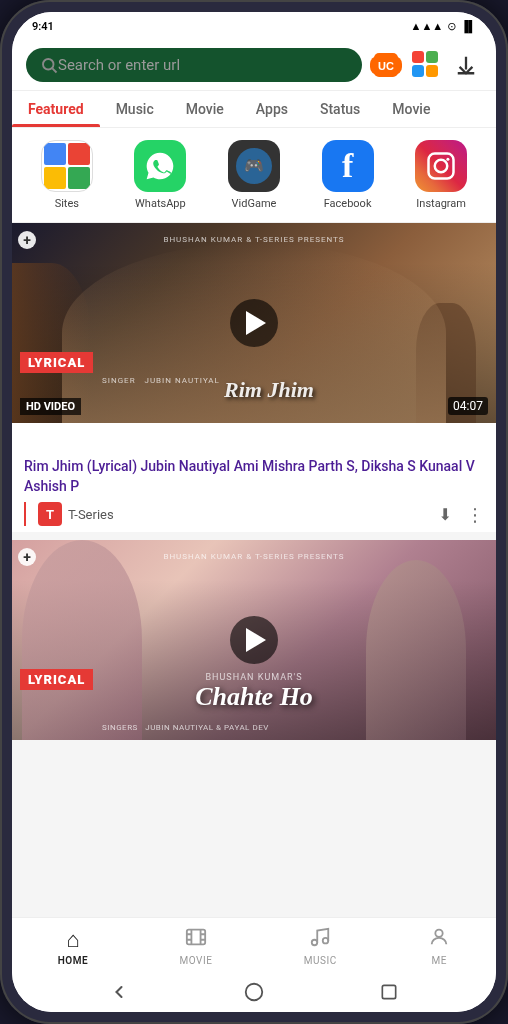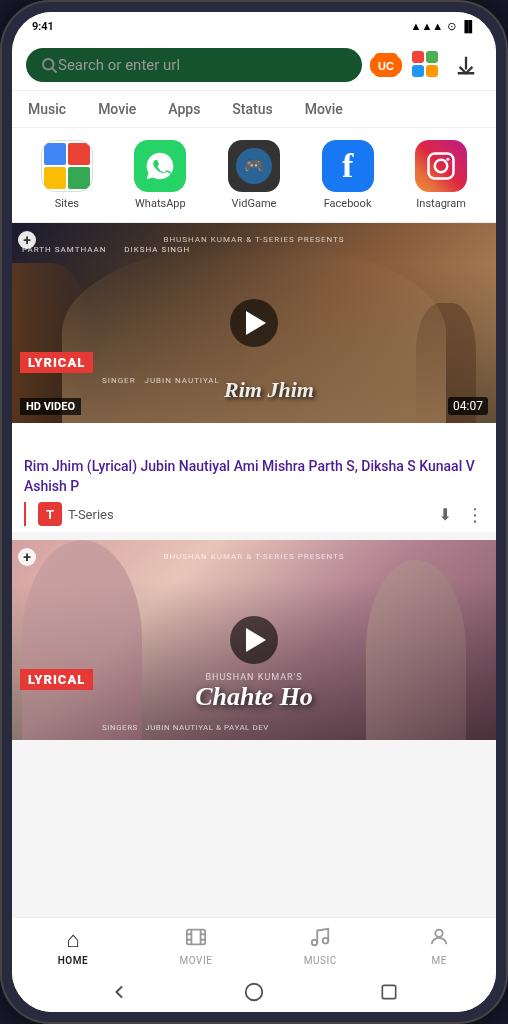--- a/index.html
+++ b/index.html
@@ -507,20 +507,21 @@
         <div class="header-icon">
           <svg width="22" height="22" viewBox="0 0 24 24" fill="none" stroke="#333" stroke-width="2.5">
             <path d="M12 3v14M5 14l7 7 7-7"></path>
             <line x1="3" y1="21" x2="21" y2="21"></line>
           </svg>
         </div>
       </div>
     </div>
 
     <div class="tabs">
+      <div class="tab-item active">Featured</div>
       <div class="tab-item">Music</div>
       <div class="tab-item">Movie</div>
       <div class="tab-item">Apps</div>
       <div class="tab-item">Status</div>
       <div class="tab-item">Movie</div>
     </div>
 
     <div class="app-icons-row">
 
       <div class="app-icon-item">
@@ -580,21 +581,20 @@
             <div style="position:absolute;bottom:0;left:0;right:0;height:160px;background:linear-gradient(to top,rgba(0,0,0,0.5),transparent)"></div>
 
             <div style="position:absolute;bottom:0;left:0;width:80px;height:160px;background:linear-gradient(to right,rgba(100,60,30,0.8),transparent);border-radius:0 50% 0 0;"></div>
 
             <div style="position:absolute;bottom:0;right:20px;width:60px;height:120px;background:rgba(80,50,30,0.5);border-radius:40% 40% 0 0;"></div>
 
             <div style="position:absolute;bottom:0;left:50px;right:50px;height:180px;background:linear-gradient(to top,rgba(180,140,100,0.6),transparent);border-radius:50% 50% 0 0;"></div>
 
             <div class="plus-icon">+</div>
             <div class="presenter-text">BHUSHAN KUMAR &amp; T-SERIES PRESENTS</div>
-            <div style="position:absolute;top:22px;left:10px;right:10px;text-align:left;color:rgba(255,255,255,0.8);font-size:8px;text-transform:uppercase;letter-spacing:1px;">PARTH SAMTHAAN &nbsp;&nbsp;&nbsp;&nbsp; DIKSHA SINGH</div>
 
             <div class="lyrical-badge">LYRICAL</div>
             <div class="hd-badge">HD VIDEO</div>
             <div class="video-title-overlay">Rim Jhim</div>
 
             <div class="play-btn">
               <div class="play-triangle"></div>
             </div>
 
             <div style="position:absolute;bottom:38px;left:90px;color:rgba(255,255,255,0.7);font-size:8px;text-transform:uppercase;letter-spacing:1px;">SINGER &nbsp; JUBIN NAUTIYAL</div>

